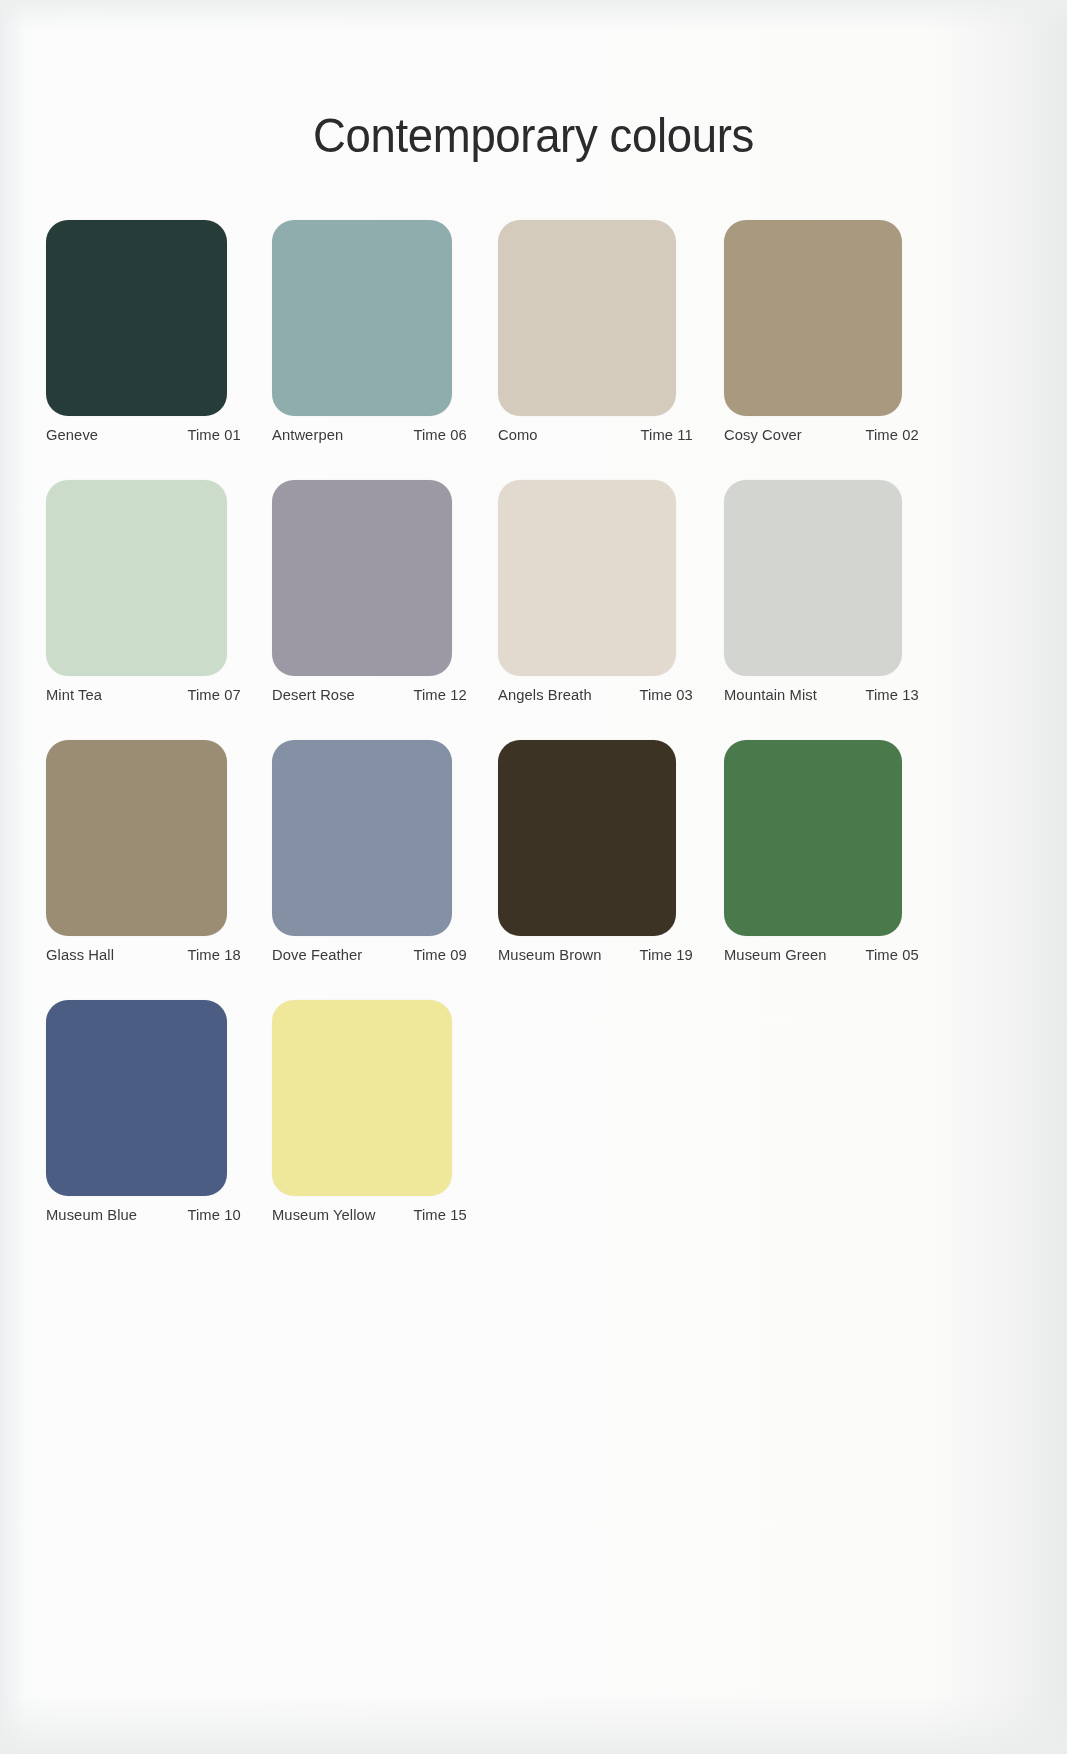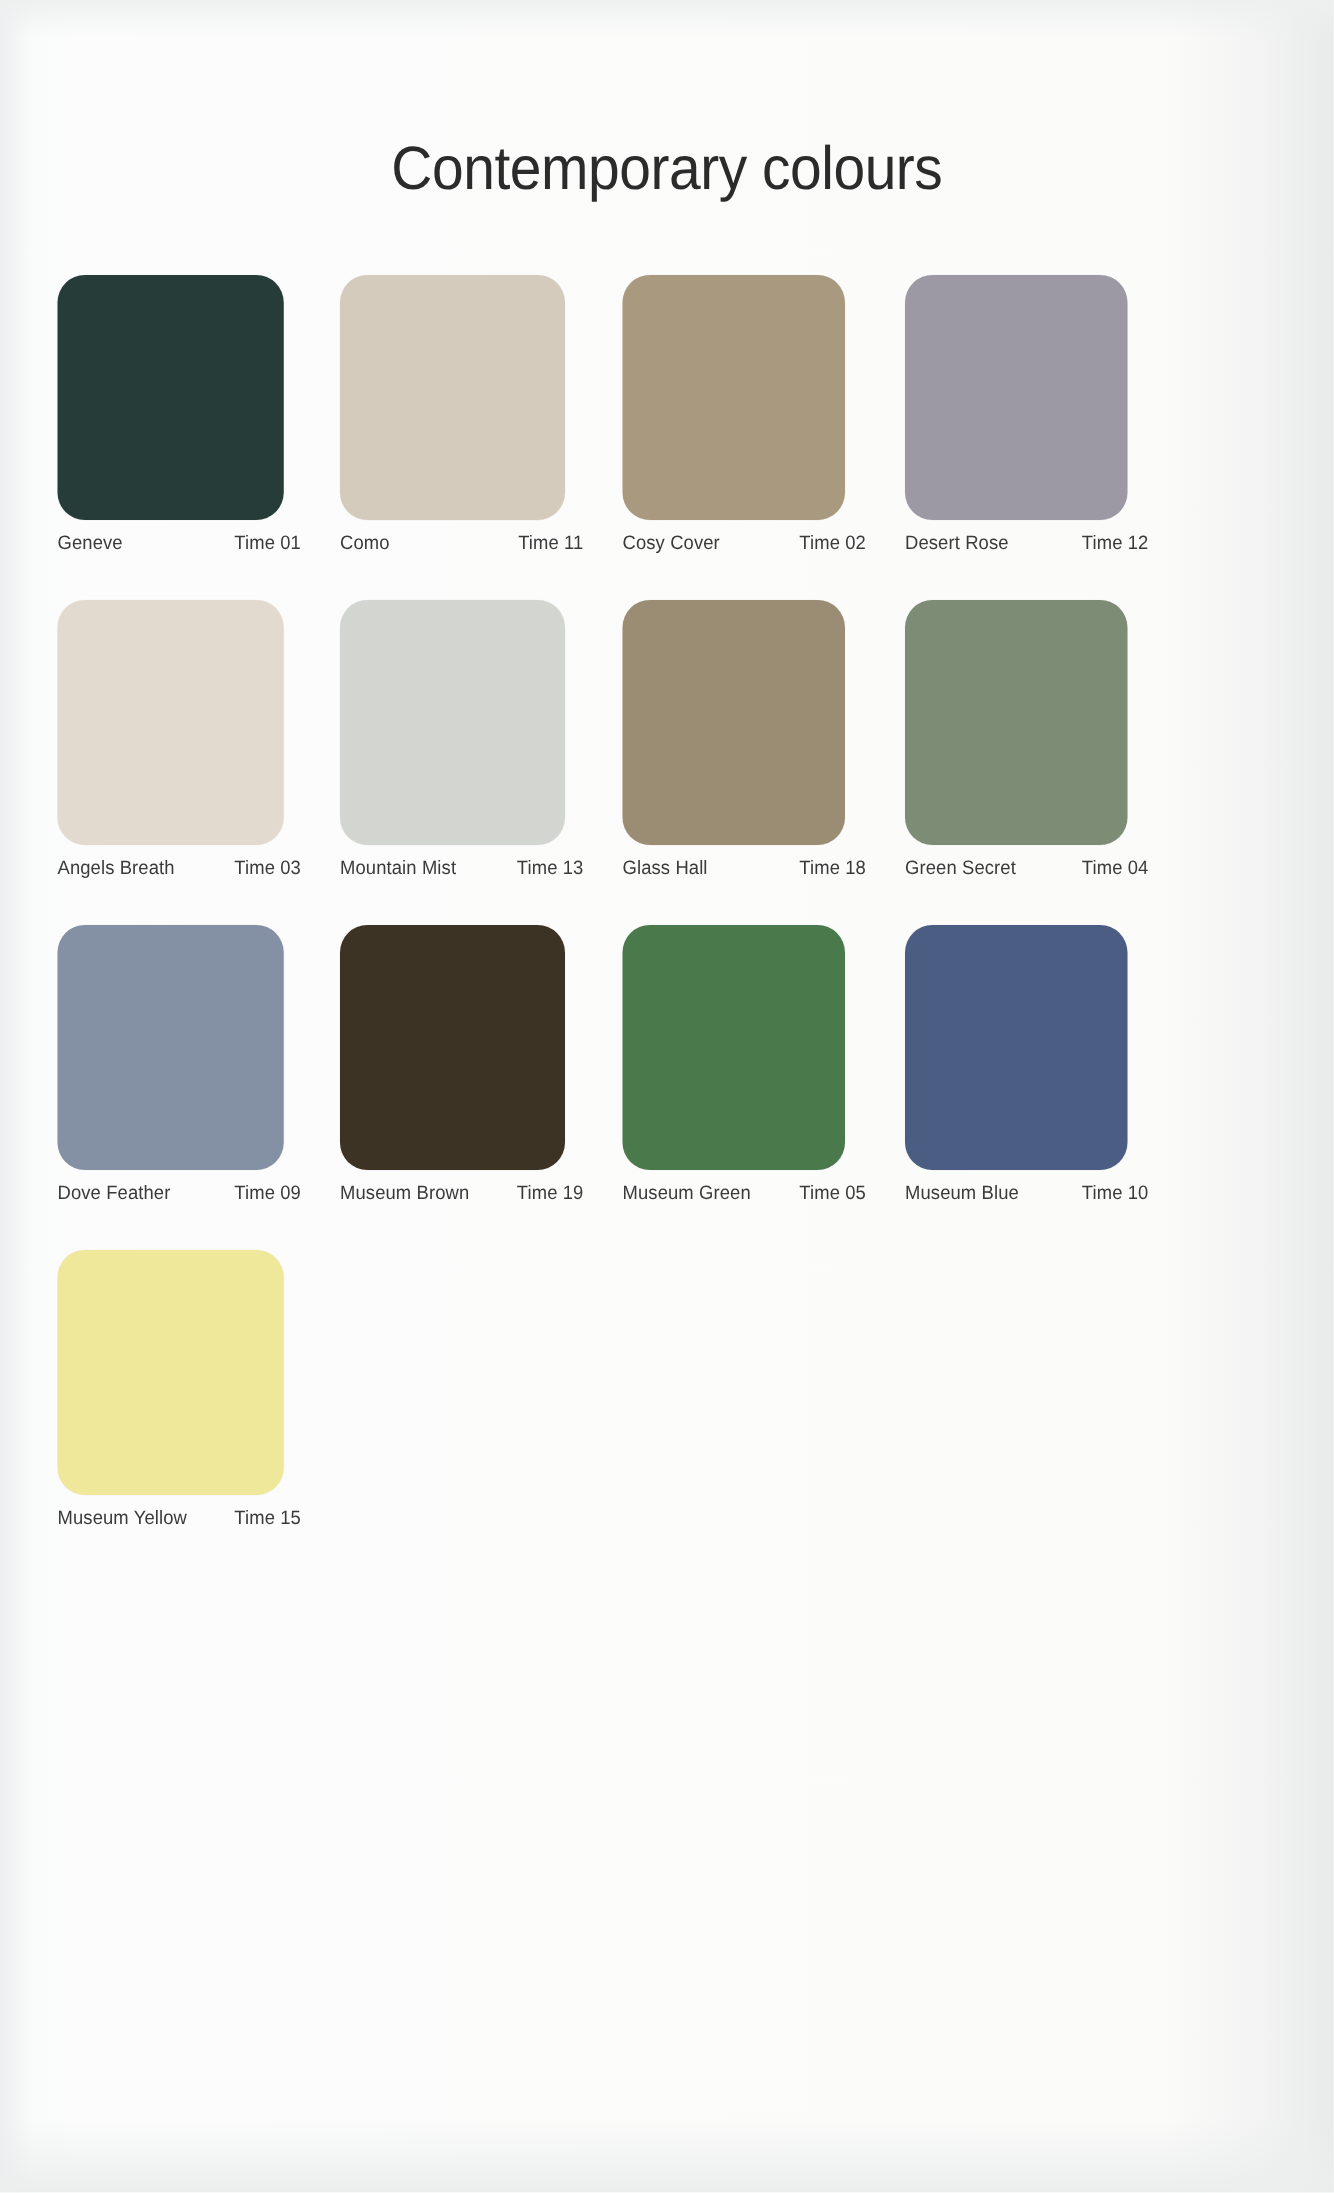--- a/index.html
+++ b/index.html
@@ -129,34 +129,48 @@
 
     <div class="grid" id="swatch-grid">
         <div class="cell">
           <div class="swatch" style="background: rgb(37, 60, 57);"></div>
           <div class="labels">
             <span class="label-name">Geneve</span>
             <span class="label-code">Time 01</span>
           </div>
         </div>
         <div class="cell">
+          <div class="swatch" style="background: rgb(143, 173, 173);"></div>
+          <div class="labels">
+            <span class="label-name">Antwerpen</span>
+            <span class="label-code">Time 06</span>
+          </div>
+        </div>
+        <div class="cell">
           <div class="swatch" style="background: rgb(213, 203, 189);"></div>
           <div class="labels">
             <span class="label-name">Como</span>
             <span class="label-code">Time 11</span>
           </div>
         </div>
         <div class="cell">
           <div class="swatch" style="background: rgb(169, 153, 127);"></div>
           <div class="labels">
             <span class="label-name">Cosy Cover</span>
             <span class="label-code">Time 02</span>
           </div>
         </div>
         <div class="cell">
+          <div class="swatch" style="background: rgb(204, 220, 203);"></div>
+          <div class="labels">
+            <span class="label-name">Mint Tea</span>
+            <span class="label-code">Time 07</span>
+          </div>
+        </div>
+        <div class="cell">
           <div class="swatch" style="background: rgb(157, 153, 164);"></div>
           <div class="labels">
             <span class="label-name">Desert Rose</span>
             <span class="label-code">Time 12</span>
           </div>
         </div>
         <div class="cell">
           <div class="swatch" style="background: rgb(227, 218, 207);"></div>
           <div class="labels">
             <span class="label-name">Angels Breath</span>
@@ -168,27 +182,20 @@
           <div class="labels">
             <span class="label-name">Mountain Mist</span>
             <span class="label-code">Time 13</span>
           </div>
         </div>
         <div class="cell">
           <div class="swatch" style="background: rgb(154, 141, 116);"></div>
           <div class="labels">
             <span class="label-name">Glass Hall</span>
             <span class="label-code">Time 18</span>
-          </div>
-        </div>
-        <div class="cell">
-          <div class="swatch" style="background: rgb(124, 140, 117);"></div>
-          <div class="labels">
-            <span class="label-name">Green Secret</span>
-            <span class="label-code">Time 04</span>
           </div>
         </div>
         <div class="cell">
           <div class="swatch" style="background: rgb(132, 144, 164);"></div>
           <div class="labels">
             <span class="label-name">Dove Feather</span>
             <span class="label-code">Time 09</span>
           </div>
         </div>
         <div class="cell">

